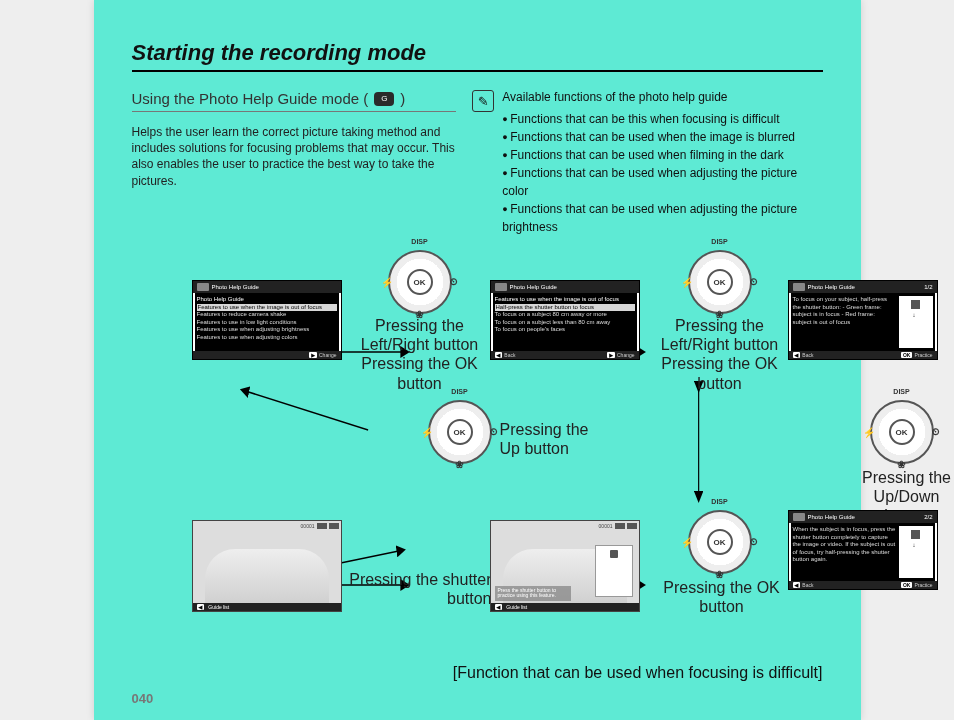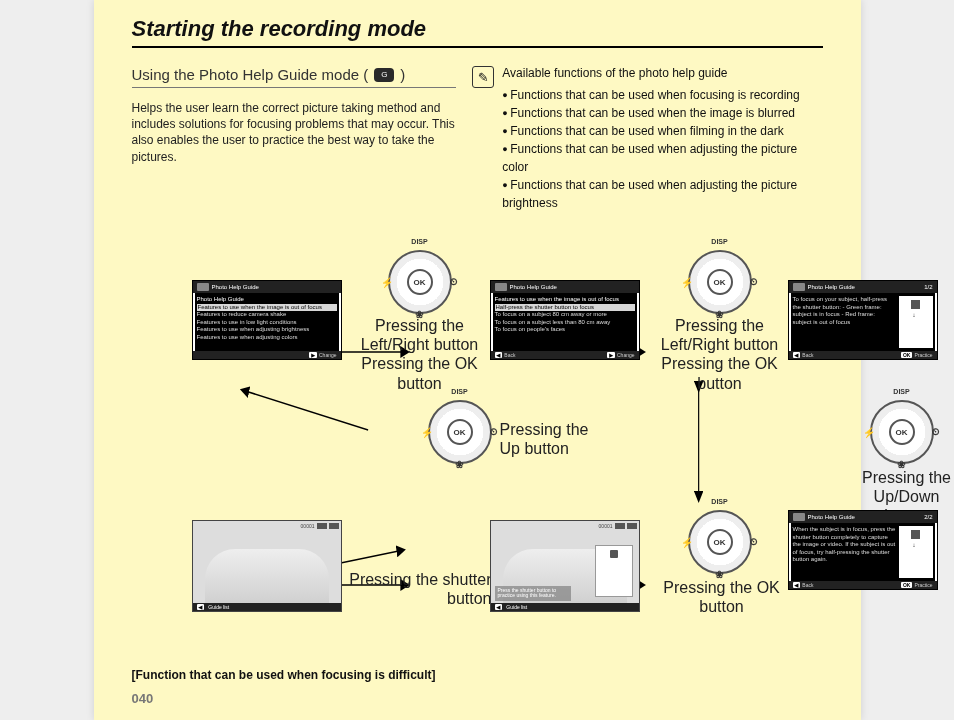--- a/index.html
+++ b/index.html
@@ -5,24 +5,24 @@
   body {
     margin: 0;
     background: #eee;
     font-family: Arial, Helvetica, sans-serif;
     display: flex;
     justify-content: center;
   }
   .page {
     width: 767px;
     height: 720px;
-    background: #fef9c3;
+    background: #5eead4;
     box-shadow: 0 0 8px rgba(0,0,0,0.12);
     position: relative;
-    padding: 16px 38px 10px 38px;
+    padding: 40px 38px 10px 38px;
     box-sizing: border-box;
     color: #111;
   }
   .title {
     font-size: 22px;
     font-weight: bold;
     font-style: italic;
     margin: 0 0 4px 0;
   }
   .title-underline {
@@ -127,21 +127,21 @@
   .dial .right{ right:-8px; top:50%; transform:translateY(-50%); font-size:10px;}
 
   .caption {
     position: absolute;
     font-size: 16px;
     color: #222;
     text-align: center;
     line-height: 1.2;
   }
   svg.arrows { position:absolute; left:0; top:0; width:100%; height:100%; }
-  .footer-caption { position:absolute; bottom:10px; left:0; right:0; text-align:left; font-size:12px;font-weight:bold;}
+  .footer-caption { position:absolute; bottom:10px; left:0; right:0; text-align:right; font-size:16px;}
   .page-num { position:absolute; left:38px; bottom:14px; font-size:13px; font-weight:bold; color:#777;}
 </style>
 </head>
 <body>
 
 <div class="page">
   <h1 class="title">Starting the recording mode</h1>
   <div class="title-underline"></div>
 
   <div class="columns">
@@ -153,21 +153,21 @@
       </div>
       <div class="subhead-underline"></div>
       <p class="body-text">Helps the user learn the correct picture taking method and includes solutions for focusing problems that may occur. This also enables the user to practice the best way to take the pictures.</p>
     </div>
     <div class="col-right">
       <div class="note-box">
         <div class="note-icon">✎</div>
         <div>
           <div class="note-title">Available functions of the photo help guide</div>
           <ul class="bullet-list" id="note-bullets">
-              <li>Functions that can be used when focusing is recording</li>
+              <li>Functions that can be this when focusing is difficult</li>
               <li>Functions that can be used when the image is blurred</li>
               <li>Functions that can be used when filming in the dark</li>
               <li>Functions that can be used when adjusting the picture color</li>
               <li>Functions that can be used when adjusting the picture brightness</li>
             </ul>
         </div>
       </div>
     </div>
   </div>
 

